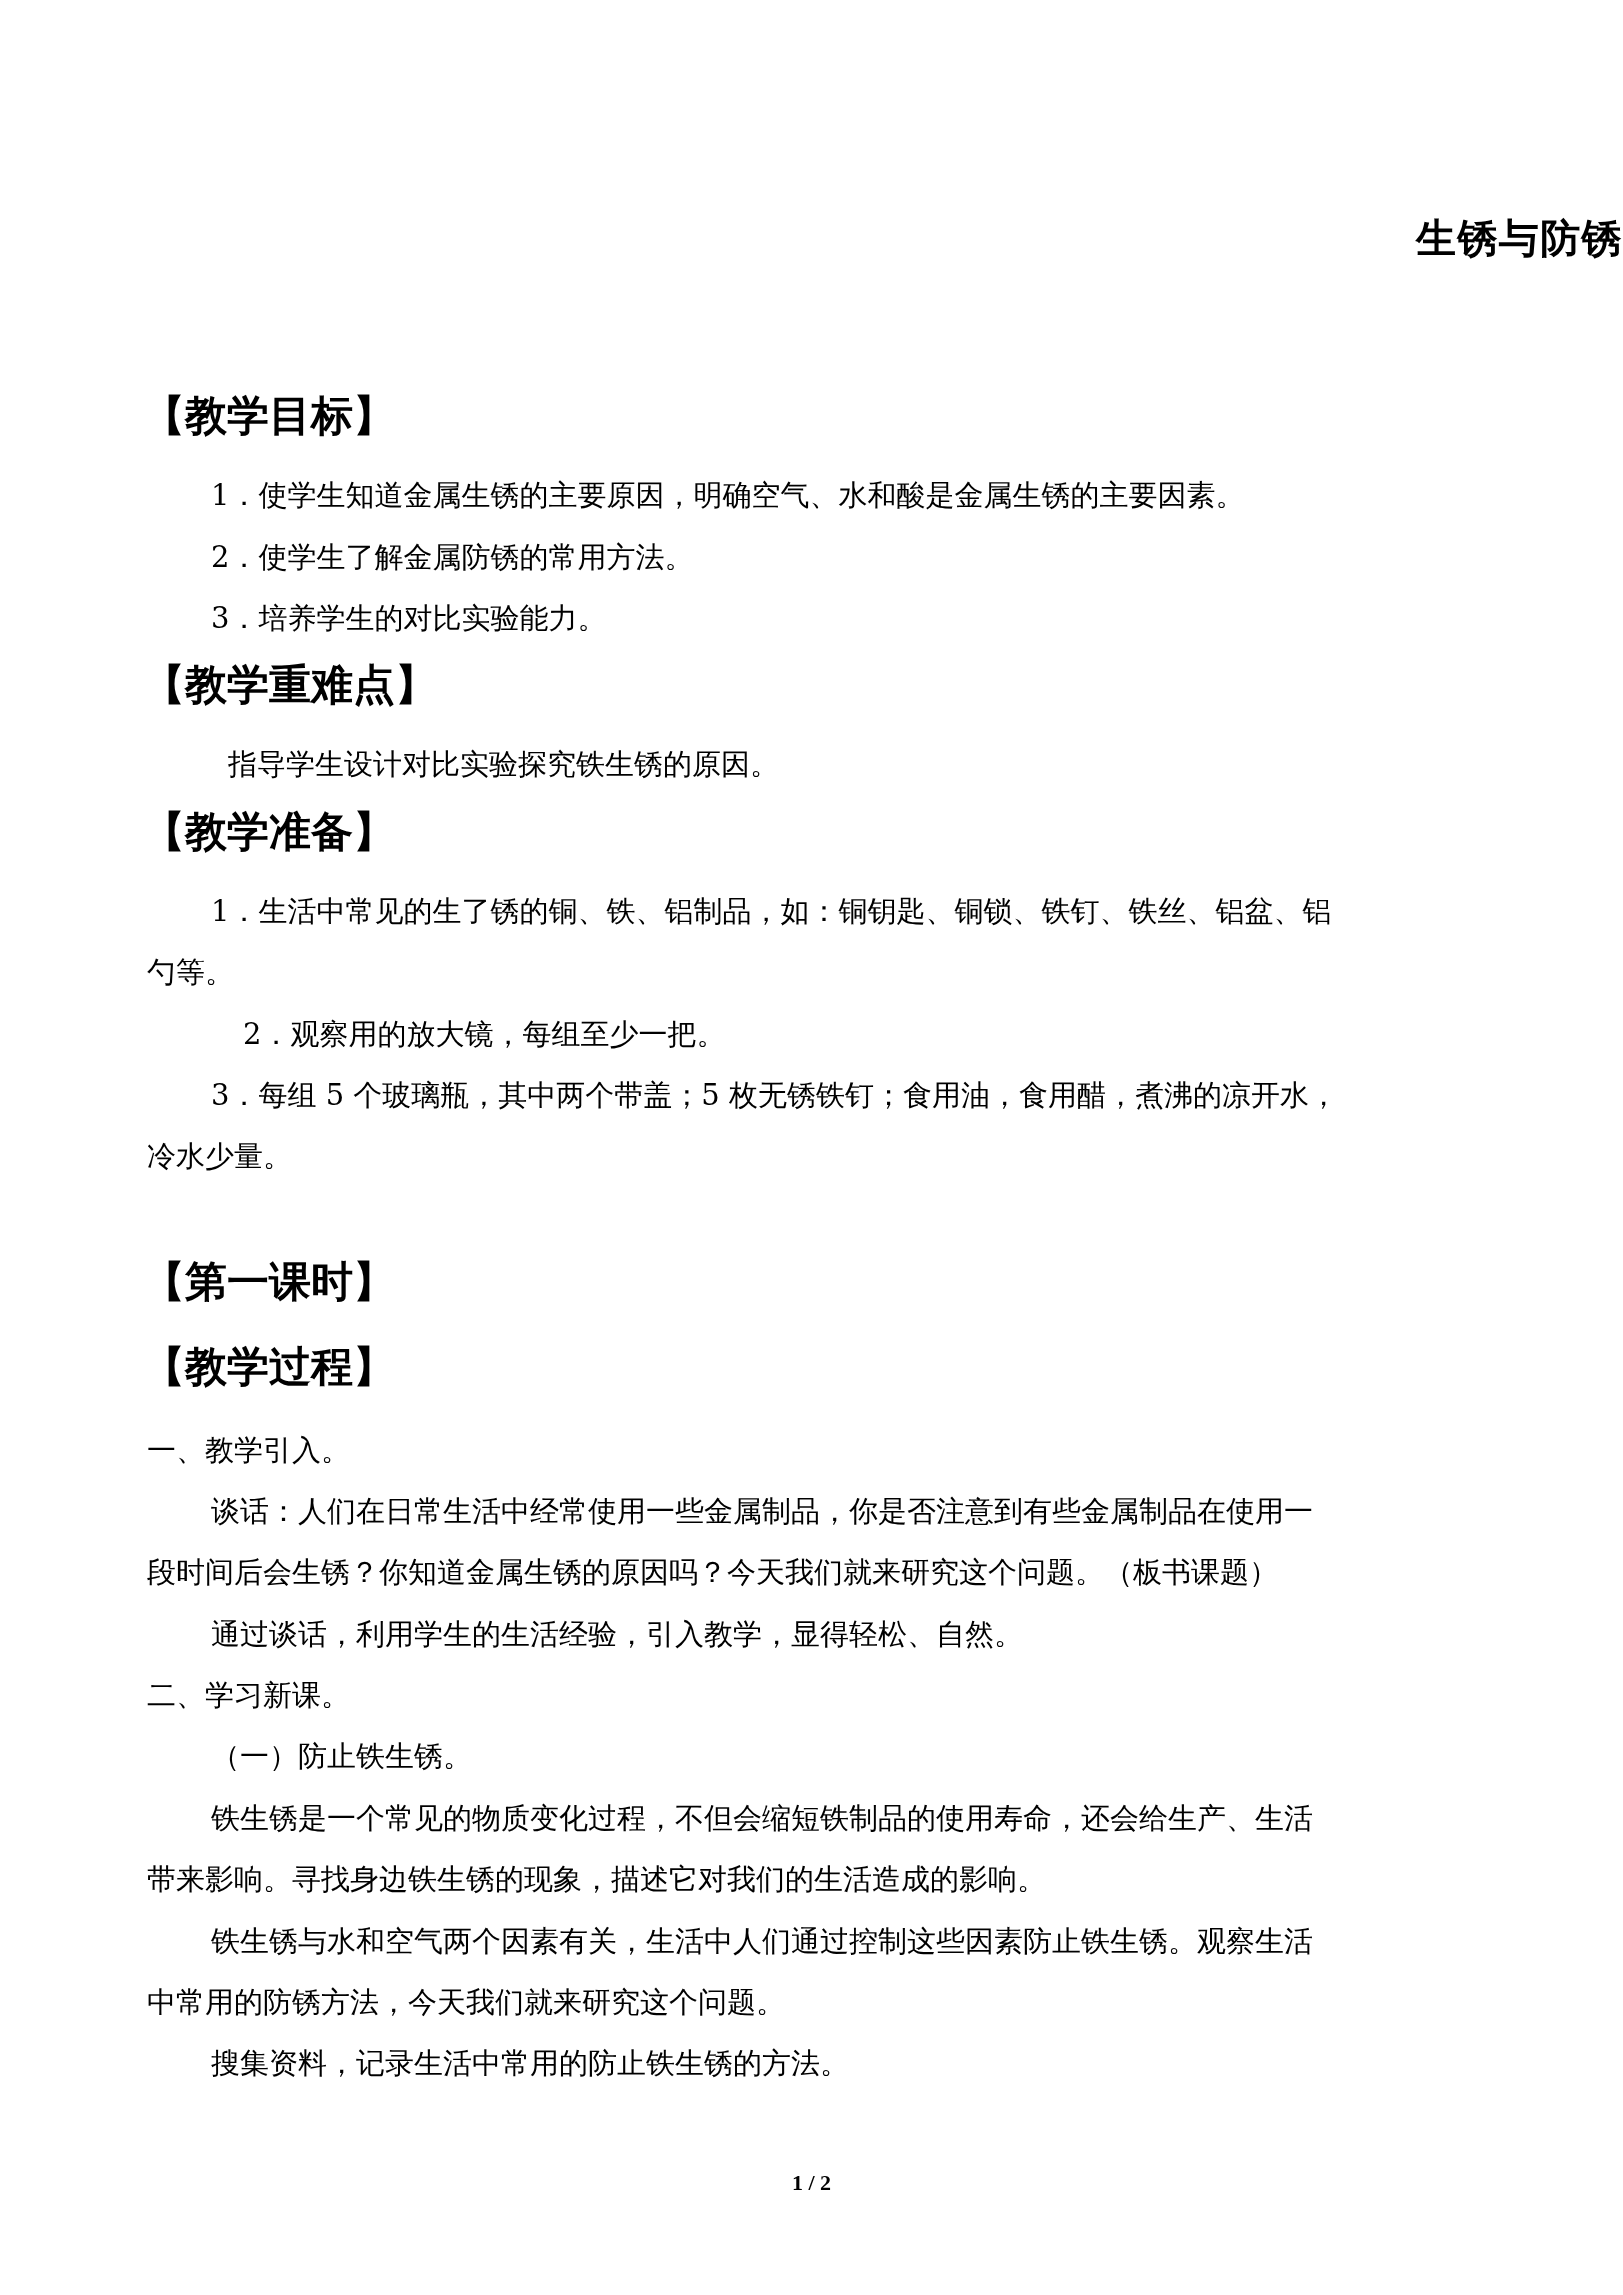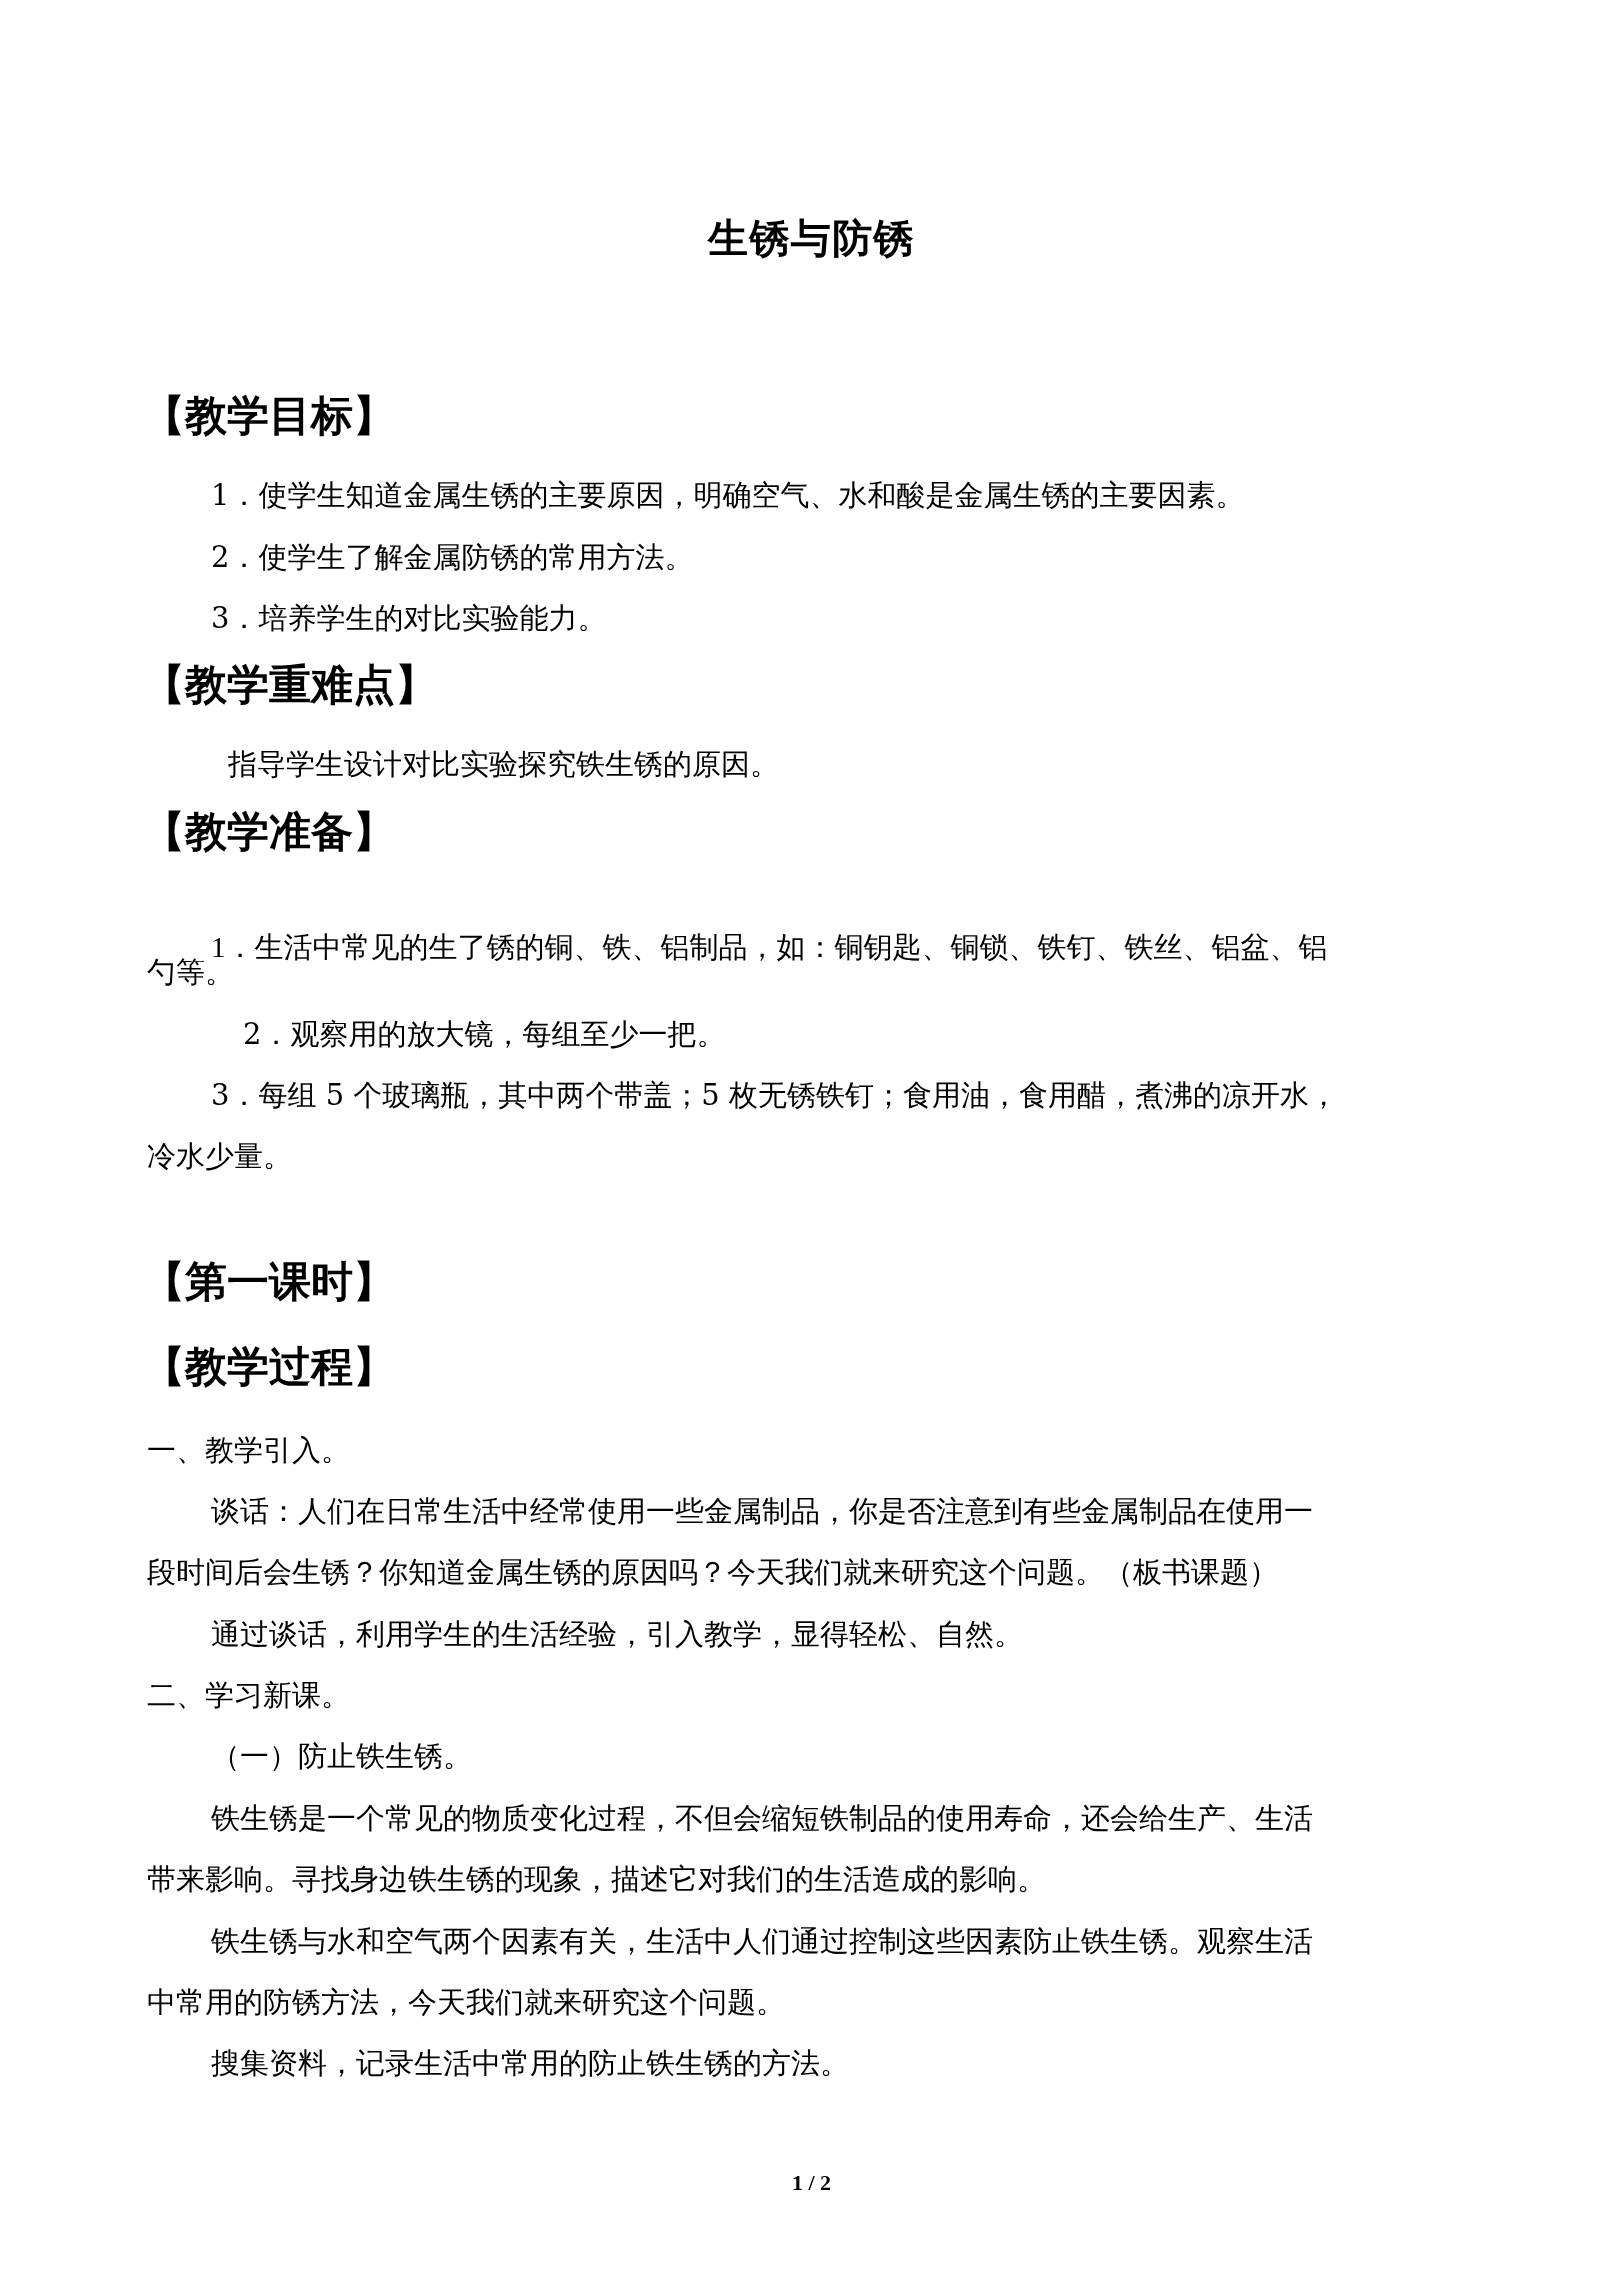--- a/index.html
+++ b/index.html
@@ -20,21 +20,21 @@
       left: 0; top: 0;
       width: 1623px;
       height: 2295px;
       background: #ffffff;
     }
     .title {
       position: absolute;
       left: 0;
       width: 1623px;
       top: 211px;
-      text-align: center;
+      text-align: right;
       font-family: "DejaVu Sans", "Liberation Sans", sans-serif;
       font-weight: bold;
       font-size: 40px;
       line-height: 55px;
       letter-spacing: 1.4px;
     }
     .heading {
       position: absolute;
       left: 143px;
       font-family: "DejaVu Sans", "Liberation Sans", sans-serif;
@@ -75,21 +75,21 @@
 
   <div class="heading" style="top:392px;">【教学目标】</div>
   <div class="line indent" style="top:475px;">1．使学生知道金属生锈的主要原因，明确空气、水和酸是金属生锈的主要因素。</div>
   <div class="line indent" style="top:537px;">2．使学生了解金属防锈的常用方法。</div>
   <div class="line indent" style="top:598px;">3．培养学生的对比实验能力。</div>
 
   <div class="heading" style="top:661px;">【教学重难点】</div>
   <div class="line indent2" style="top:744px;">指导学生设计对比实验探究铁生锈的原因。</div>
 
   <div class="heading" style="top:808px;text-align:center;">【教学准备】</div>
-  <div class="line indent" style="top:927px;font-family:Liberation Serif, serif;">1．生活中常见的生了锈的铜、铁、铝制品，如：铜钥匙、铜锁、铁钉、铁丝、铝盆、铝</div>
+  <div class="line indent" style="top:891px;">1．生活中常见的生了锈的铜、铁、铝制品，如：铜钥匙、铜锁、铁钉、铁丝、铝盆、铝</div>
   <div class="line flush" style="top:952px;">勺等。</div>
   <div class="line indent" style="top:1014px;margin-left:32px;">2．观察用的放大镜，每组至少一把。</div>
   <div class="line indent" style="top:1075px;">3．每组 5 个玻璃瓶，其中两个带盖；5 枚无锈铁钉；食用油，食用醋，煮沸的凉开水，</div>
   <div class="line flush" style="top:1136px;">冷水少量。</div>
 
   <div class="heading" style="top:1258px;">【第一课时】</div>
 
   <div class="heading" style="top:1343px;">【教学过程】</div>
 
   <div class="line flush" style="top:1430px;">一、教学引入。</div>

